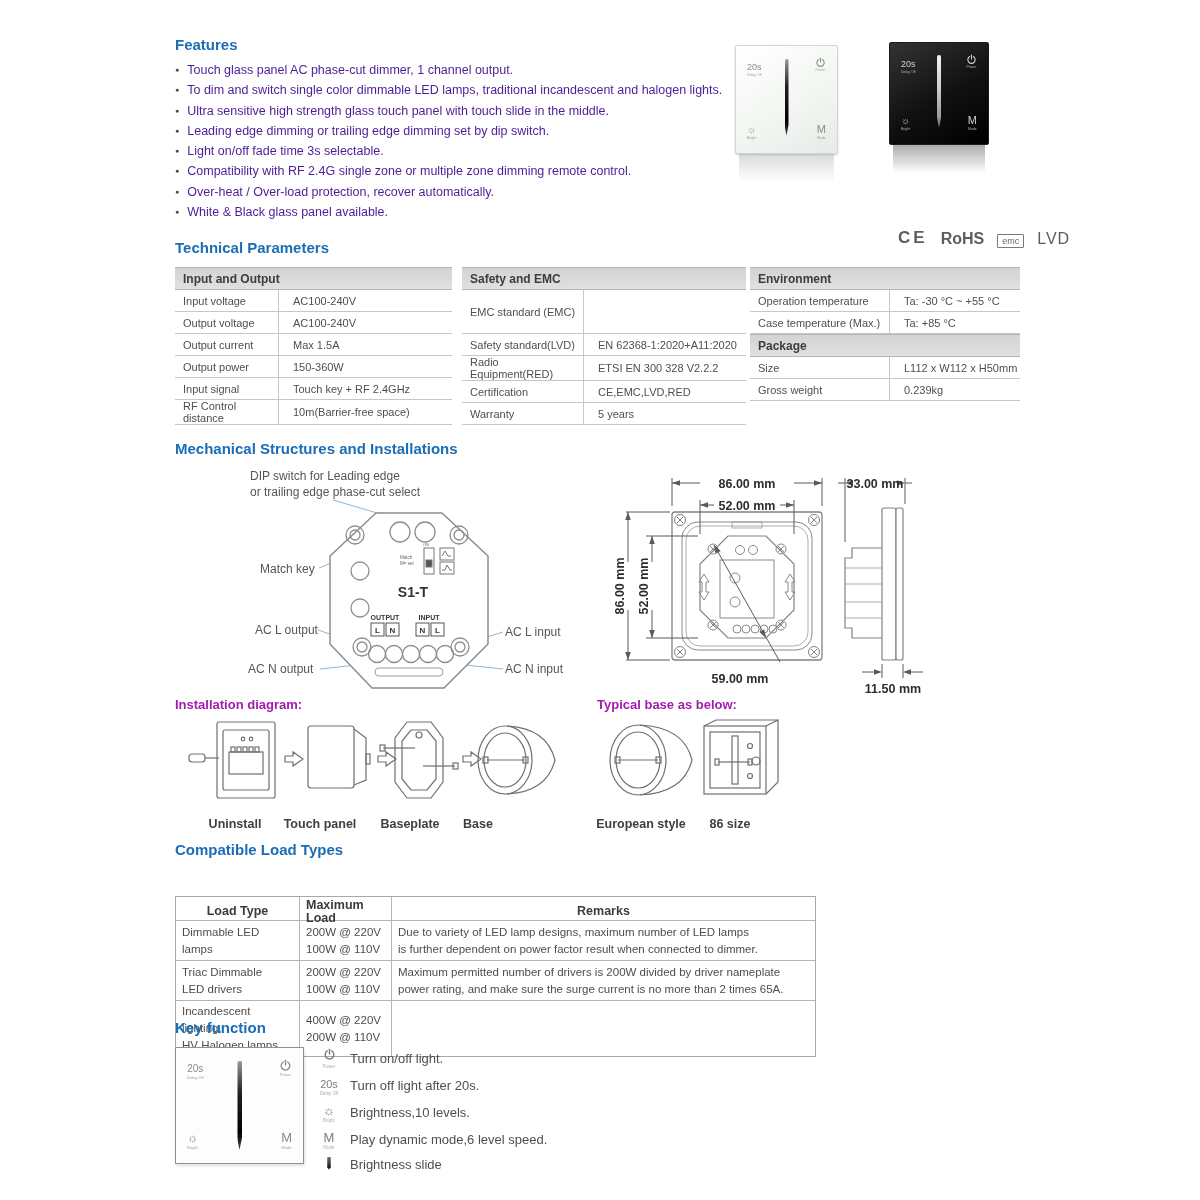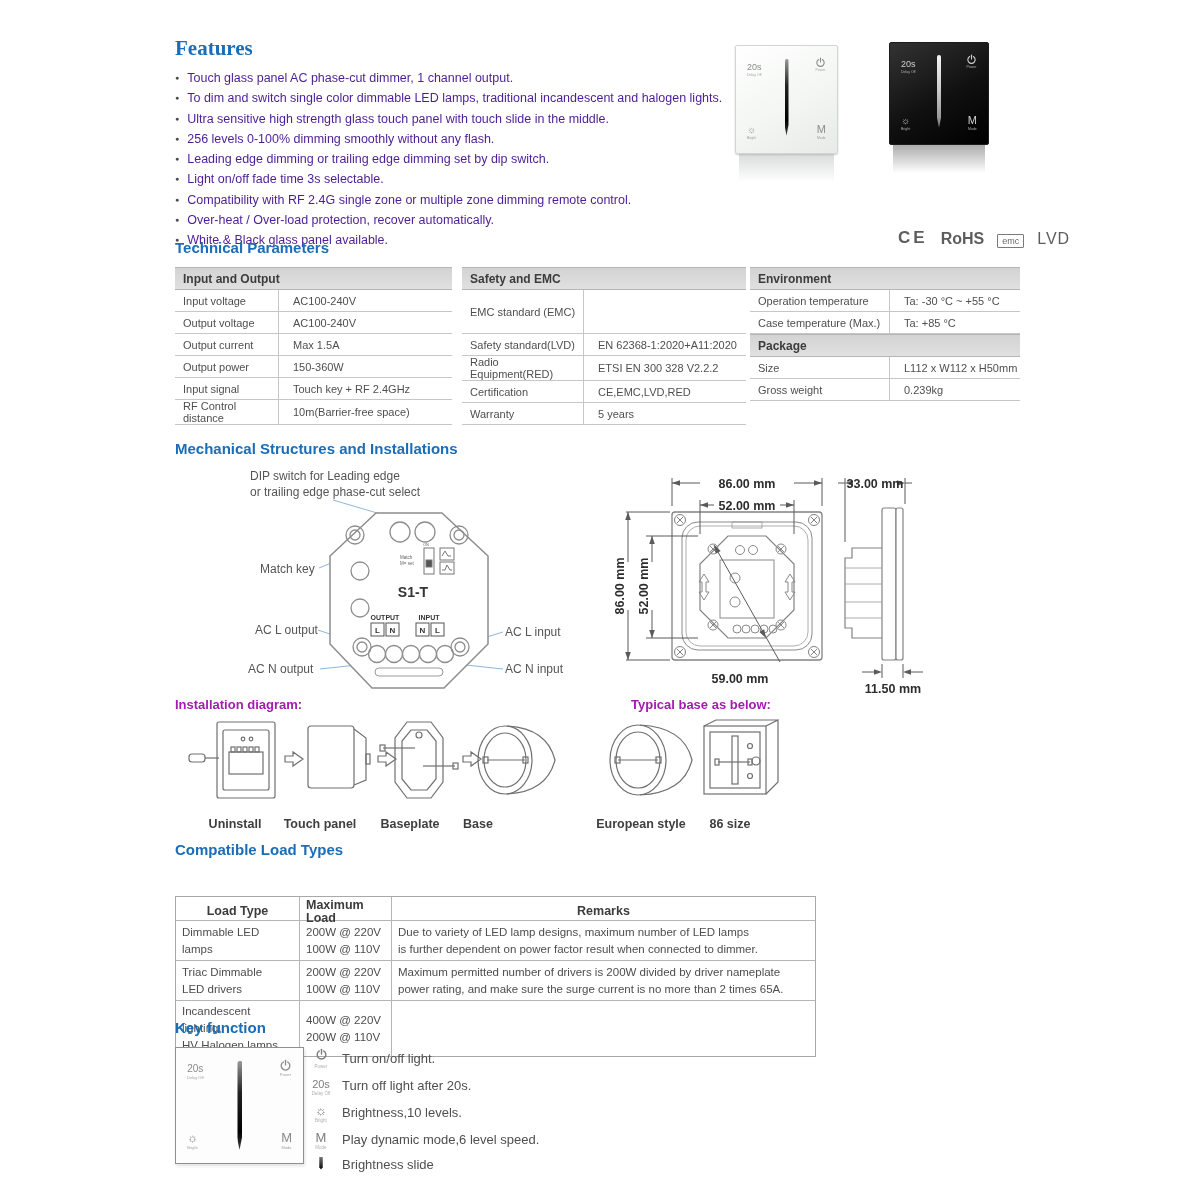--- a/index.html
+++ b/index.html
@@ -2,21 +2,21 @@
 <html><head>
 <meta charset="utf-8">
 <style>
   * { box-sizing: border-box; }
   body { margin:0; background:#fff; font-family:"Liberation Sans", sans-serif; }
   .page { position:relative; width:1200px; height:1200px; background:#fff; color:#4d4d4d; overflow:hidden; }
   .sec-title { position:absolute; color:#1a6db6; font-size:15px; font-weight:bold; }
 
   
   .features { position:absolute; left:175px; top:36px; width:620px; }
-  .features h2 { color:#1a6db6; font-size:21px; font-weight:bold; margin:0 0 7px 0;font-family:Liberation Serif, serif; }
+  .features h2 { color:#1a6db6; font-size:15px; font-weight:bold; margin:0 0 7px 0; }
   .features ul { list-style:none; margin:0; padding:0; font-size:12.5px; color:#4c1d95; }
   .features li { line-height:19.3px; }
   .features li::before { content:"●"; font-size:7px; vertical-align:2px; margin-right:8px; color:#4a4a4a; }
 
   
   .ppanel { position:absolute; border-radius:2px; }
   .ppanel .glass { position:absolute; inset:0; border-radius:2px; }
   .ppanel .refl { position:absolute; top:100%; left:4px; right:4px; height:28px; }
   .pw { left:735px; top:45px; width:103px; height:109px; }
   .pw .glass { background:linear-gradient(150deg,#ffffff 0%,#f3f6f3 55%,#e7ebe7 100%); border:1px solid #d2d6d2; box-shadow:0 1px 2px rgba(0,0,0,.18); color:#8a8f8a; }
@@ -72,40 +72,39 @@
   .lhead { height:23px; }
   .lhead .lc { align-items:center; justify-content:center; font-weight:bold; font-size:12.5px; color:#3c3c3c; line-height:1; }
   .lbody { min-height:40px; }
 
   
   .keypanel { position:absolute; left:175px; top:1047px; width:129px; height:117px; background:#fdfdfd;
               border:1px solid #909090; box-shadow:1px 2px 3px rgba(0,0,0,.12); color:#8a8a8a; }
   .keypanel .lab-20s { font-size:10px; } .keypanel .lab-m { font-size:13px; } .keypanel .lab-sun { font-size:12px; }
   .keypanel .sub { font-size:4px; }
   .keypanel .stripe { width:5px; top:13px; height:89px; }
-  .legend { position:absolute; left:308px; top:1045px; }
+  .legend { position:absolute; left:316px; top:1045px; }
   .litem { display:flex; align-items:center; height:27px; }
   .licon { width:26px; flex:none; text-align:center; color:#7d7d7d; line-height:1; }
   .licon .sub { font-size:4.5px; color:#9a9a9a; }
   .ltext { font-size:13px; color:#4f4f4f; margin-left:8px; }
   .slidebar { display:inline-block; width:3.5px; height:13px; background:linear-gradient(#777,#000);
               clip-path:polygon(0 0,100% 0,100% 82%,50% 100%,0 82%); }
 </style>
 </head>
 <body>
 
 <div class="page">
 
   <div class="features">
     <h2>Features</h2>
     <ul>
       <li>Touch glass panel AC phase-cut dimmer, 1 channel output.</li>
       <li>To dim and switch single color dimmable LED lamps, traditional incandescent and halogen lights.</li>
       <li>Ultra sensitive high strength glass touch panel with touch slide in the middle.</li>
-      <li>256 levels 0-100% dimming smoothly without any flash.</li>
       <li>Leading edge dimming or trailing edge dimming set by dip switch.</li>
       <li>Light on/off fade time 3s selectable.</li>
       <li>Compatibility with RF 2.4G single zone or multiple zone dimming remote control.</li>
       <li>Over-heat / Over-load protection, recover automatically.</li>
       <li>White &amp; Black glass panel available.</li>
     </ul>
   </div>
 
   <div class="ppanel pw">
     <div class="glass">
@@ -392,21 +391,21 @@
       <path d="M245,21 l8,-2.8 v5.6 Z"></path>
         <path d="M305,21 l-8,-2.8 v5.6 Z"></path>
       <path d="M282,210 l-8,-2.8 v5.6 Z"></path>
         <path d="M303,210 l8,-2.8 v5.6 Z"></path>
     </g>
     <text x="275" y="25.5" font-size="12.5" font-weight="bold" fill="#2d2d2d" text-anchor="middle">33.00 mm</text>
     <text x="293" y="231" font-size="12.5" font-weight="bold" fill="#2d2d2d" text-anchor="middle">11.50 mm</text>
   </svg>
 
   <div class="subhead" style="left:175px; top:697px;">Installation diagram:</div>
-  <div class="subhead" style="left:597px; top:697px;margin-left:34px;">Typical base as below:</div>
+  <div class="subhead" style="left:597px; top:697px;">Typical base as below:</div>
 
   <svg class="diagram" style="left:175px; top:712px;" width="410" height="100" viewBox="0 0 410 100">
     <g fill="none" stroke="#707070" stroke-width="1.2">
 
       <rect x="14" y="42" width="16" height="8" rx="3"></rect>
       <line x1="30" y1="46" x2="44" y2="46"></line>
       <rect x="42" y="10" width="58" height="76" rx="2"></rect>
       <rect x="48" y="18" width="46" height="60" rx="2"></rect>
       <rect x="54" y="40" width="34" height="22"></rect>
       <rect x="56" y="35" width="4" height="5"></rect>

